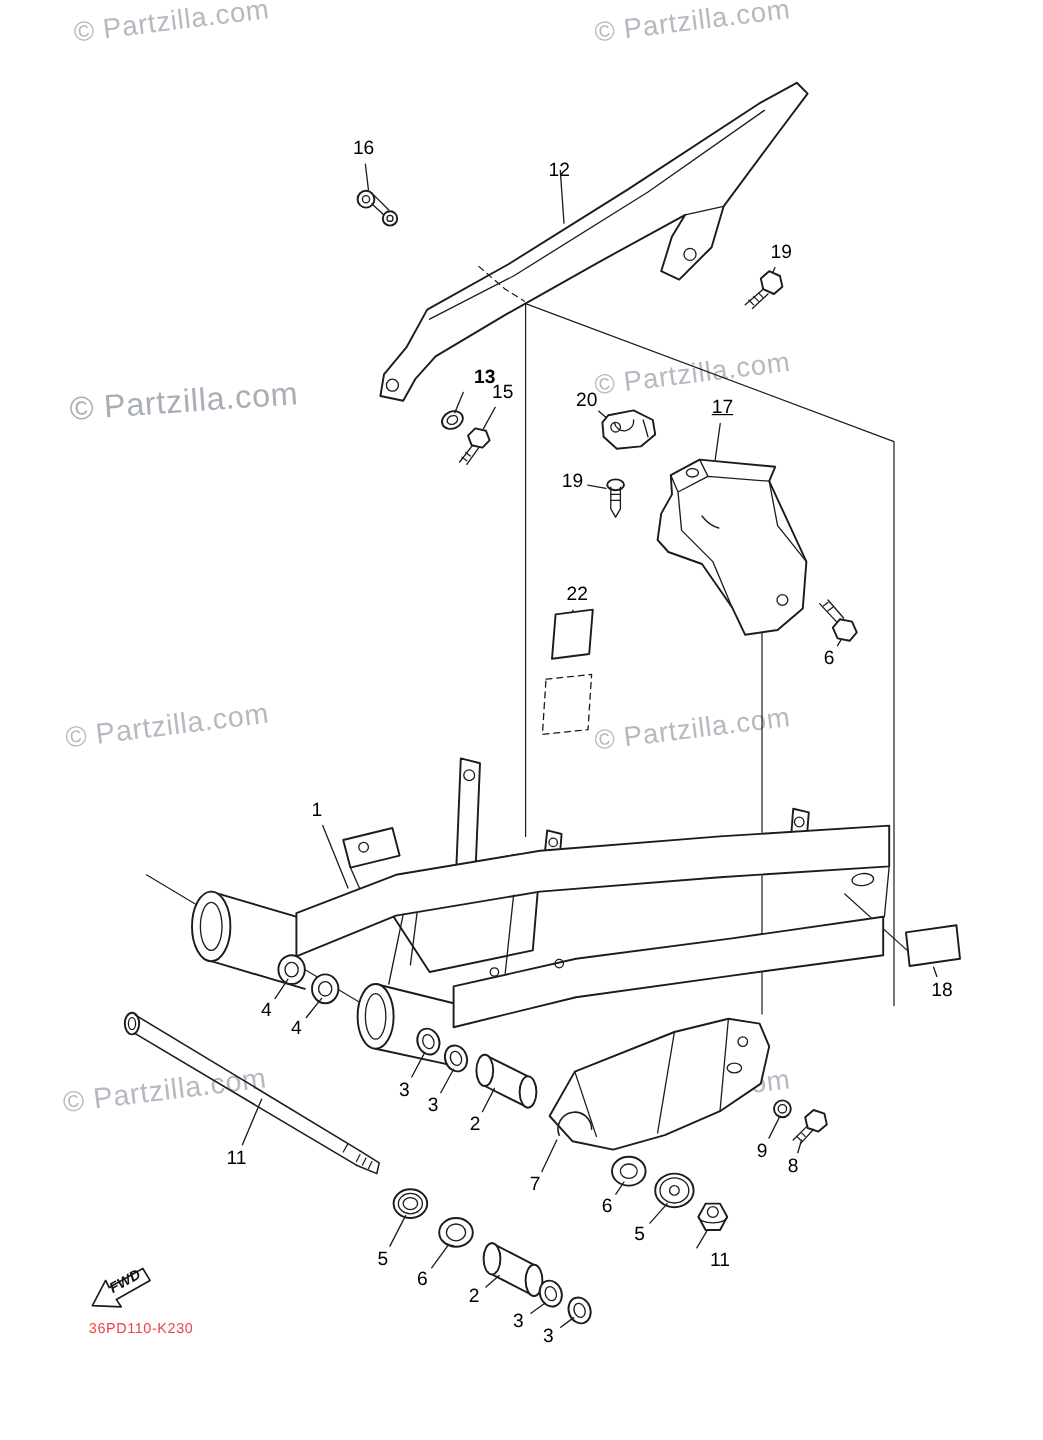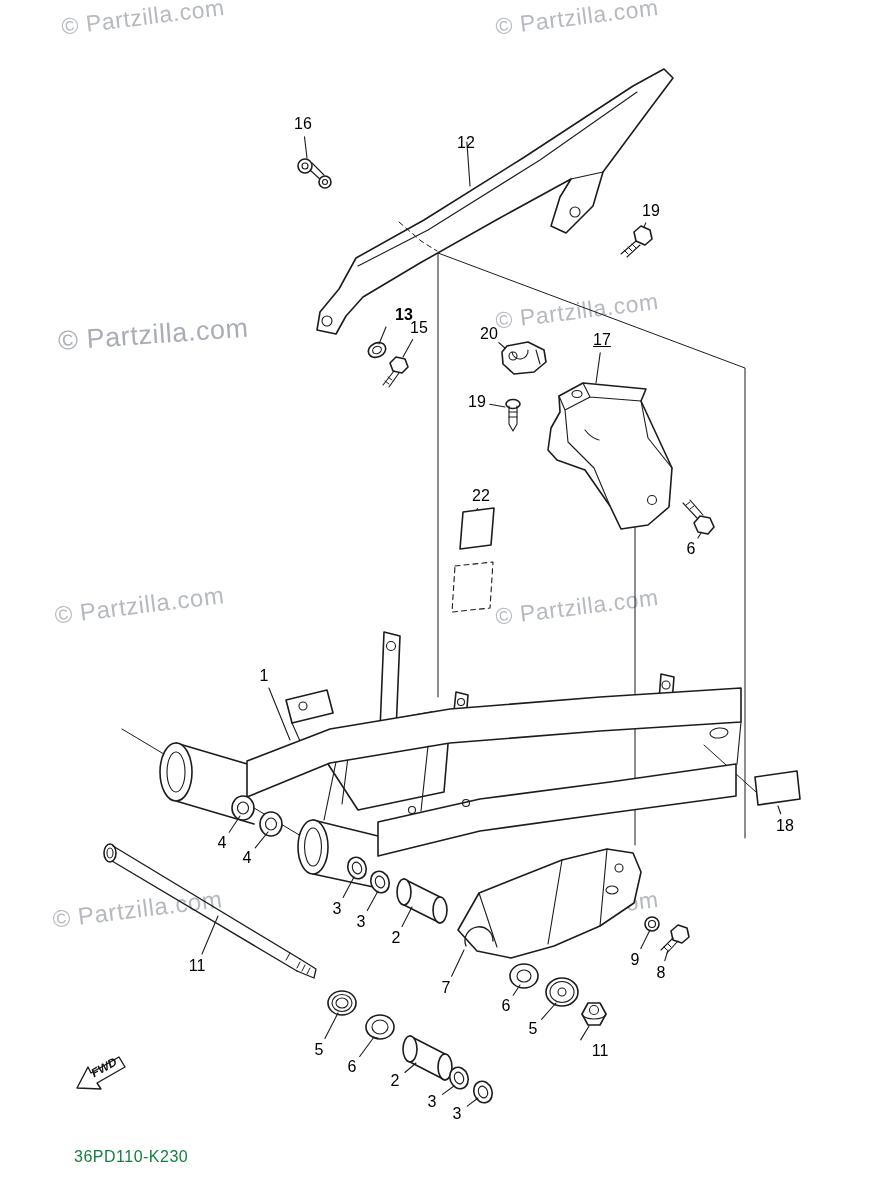--- a/index.html
+++ b/index.html
@@ -5,21 +5,21 @@
   html,body{margin:0;padding:0;background:#fff;}
   .stage{position:relative;width:869px;height:1200px;background:#fff;overflow:hidden;
          font-family:"Liberation Sans",sans-serif;}
   #watermarks{position:absolute;inset:0;z-index:1;}
   .watermark{position:absolute;white-space:nowrap;letter-spacing:.6px;
              transform-origin:left top;user-select:none;}
   svg.art{position:absolute;left:0;top:0;z-index:2;}
   #labels{position:absolute;inset:0;z-index:3;}
   .part-label{position:absolute;transform:translate(-50%,-50%);font-size:16px;
               color:#000000;line-height:1;text-align:right;}
-  .diagram-code{position:absolute;left:74px;top:1148px;font-size:16px;color:#15803d;
+  .diagram-code{position:absolute;left:74px;top:1100px;font-size:12px;color:#ef4444;
                 letter-spacing:.5px;z-index:3;}
 </style>
 </head>
 <body>
 
 <div class="stage">
 
   <div id="watermarks">
       <div class="watermark" style="left: 60px; top: 14px; font-size: 23px; color: rgb(181, 185, 192); transform: rotate(-7deg);">© Partzilla.com</div>
       <div class="watermark" style="left: 494px; top: 14px; font-size: 23px; color: rgb(181, 185, 192); transform: rotate(-7deg);">© Partzilla.com</div>

